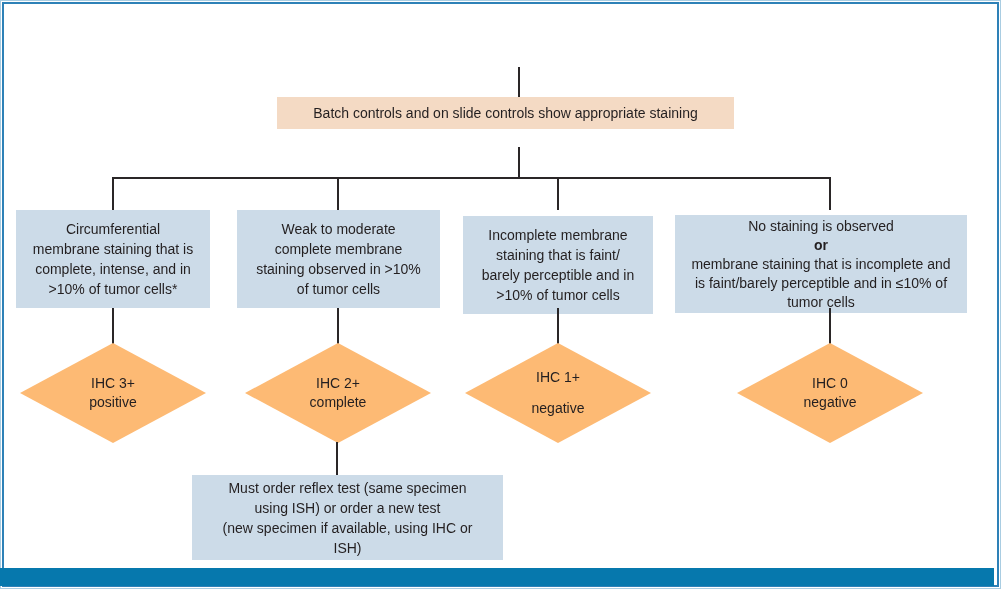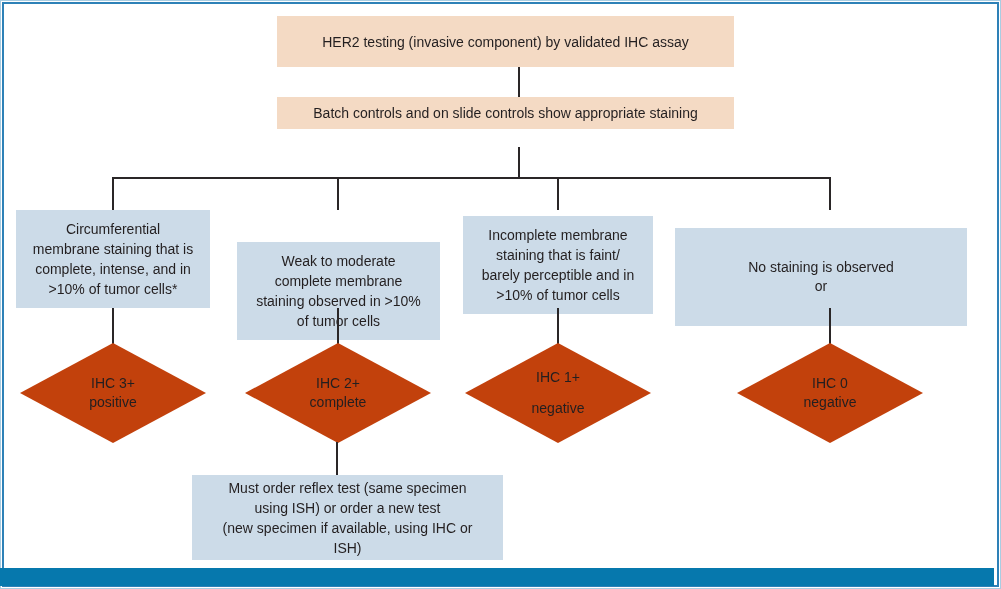--- a/index.html
+++ b/index.html
@@ -25,46 +25,43 @@
   }
   .pbox { background:#f4dac4; }
   .cbox { background:#ccdbe8; }
   .pre  { white-space:pre-line;text-align:center; }
   .vline, .hline { position:absolute; background:#2a2627; }
   .vline { width:2px; }
   .hline { height:2px; }
   .diamond {
     position:absolute;
     width:186px; height:100px;
-    background:#c2410c;
+    background:#fdba74;
     clip-path:polygon(50% 0%, 100% 50%, 50% 100%, 0% 50%);
     display:flex; flex-direction:column;
     align-items:center; justify-content:center;
     text-align:center;
     font-size:14px; line-height:19px;
   }
   .dcond { flex-direction:column; line-height:19px; }
-  .or { font-weight:normal; display:block; }
+  .or { font-weight:bold; display:block; }
   .blockline { display:block; }
   .footer-bar {
     position:absolute;
     left:0; right:7px; bottom:3px; height:18px;
     background:#0678ad;
   }
 </style>
 </head>
 <body>
 
 <div class="page">
 
   <div class="frame"></div>
 
-  <div class="box pbox" style="left:277px; top:16px; width:457px; height:51px;">
-    <span>HER2 testing (invasive component) by validated IHC assay</span>
-  </div>
 
   <div class="vline" style="left:518px; top:67px; height:30px;"></div>
 
   <div class="box pbox" style="left:277px; top:97px; width:457px; height:32px;">
     <span>Batch controls and on slide controls show appropriate staining</span>
   </div>
 
   <div class="vline" style="left:518px; top:147px; height:31px;"></div>
   <div class="hline" style="left:112px; top:177px; width:719px;"></div>
   <div class="vline" style="left:112px; top:177px; height:33px;"></div>
@@ -72,37 +69,40 @@
   <div class="vline" style="left:557px; top:177px; height:33px;"></div>
   <div class="vline" style="left:829px; top:177px; height:33px;"></div>
 
   <div class="box cbox" style="left:16px; top:210px; width:194px; height:98px;">
     <span class="pre">Circumferential
 membrane staining that is
 complete, intense, and in
 &gt;10% of tumor cells*</span>
   </div>
 
-  <div class="box cbox" style="left:237px; top:210px; width:203px; height:98px;margin-top:32px;">
+  <div class="box cbox" style="left:237px; top:210px; width:203px; height:98px;">
     <span class="pre">Weak to moderate
 complete membrane
 staining observed in &gt;10%
 of tumor cells</span>
   </div>
 
   <div class="box cbox" style="left:463px; top:216px; width:190px; height:98px;">
     <span class="pre">Incomplete membrane
 staining that is faint/
 barely perceptible and in
 &gt;10% of tumor cells</span>
   </div>
 
-  <div class="box cbox dcond" style="left:675px; top:228px; width:292px; height:98px;">
+  <div class="box cbox dcond" style="left:675px; top:215px; width:292px; height:98px;">
     <span>No staining is observed</span>
     <span class="or">or</span>
+    <span class="pre blockline">membrane staining that is incomplete and
+is faint/barely perceptible and in ≤10% of
+tumor cells</span>
   </div>
 
   <div class="vline" style="left:112px; top:308px; height:36px;"></div>
   <div class="vline" style="left:337px; top:308px; height:36px;"></div>
   <div class="vline" style="left:557px; top:308px; height:36px;"></div>
   <div class="vline" style="left:829px; top:308px; height:36px;"></div>
 
   <div class="diamond" style="left:20px; top:343px;">
     <span>IHC 3+</span>
     <span>positive</span>

